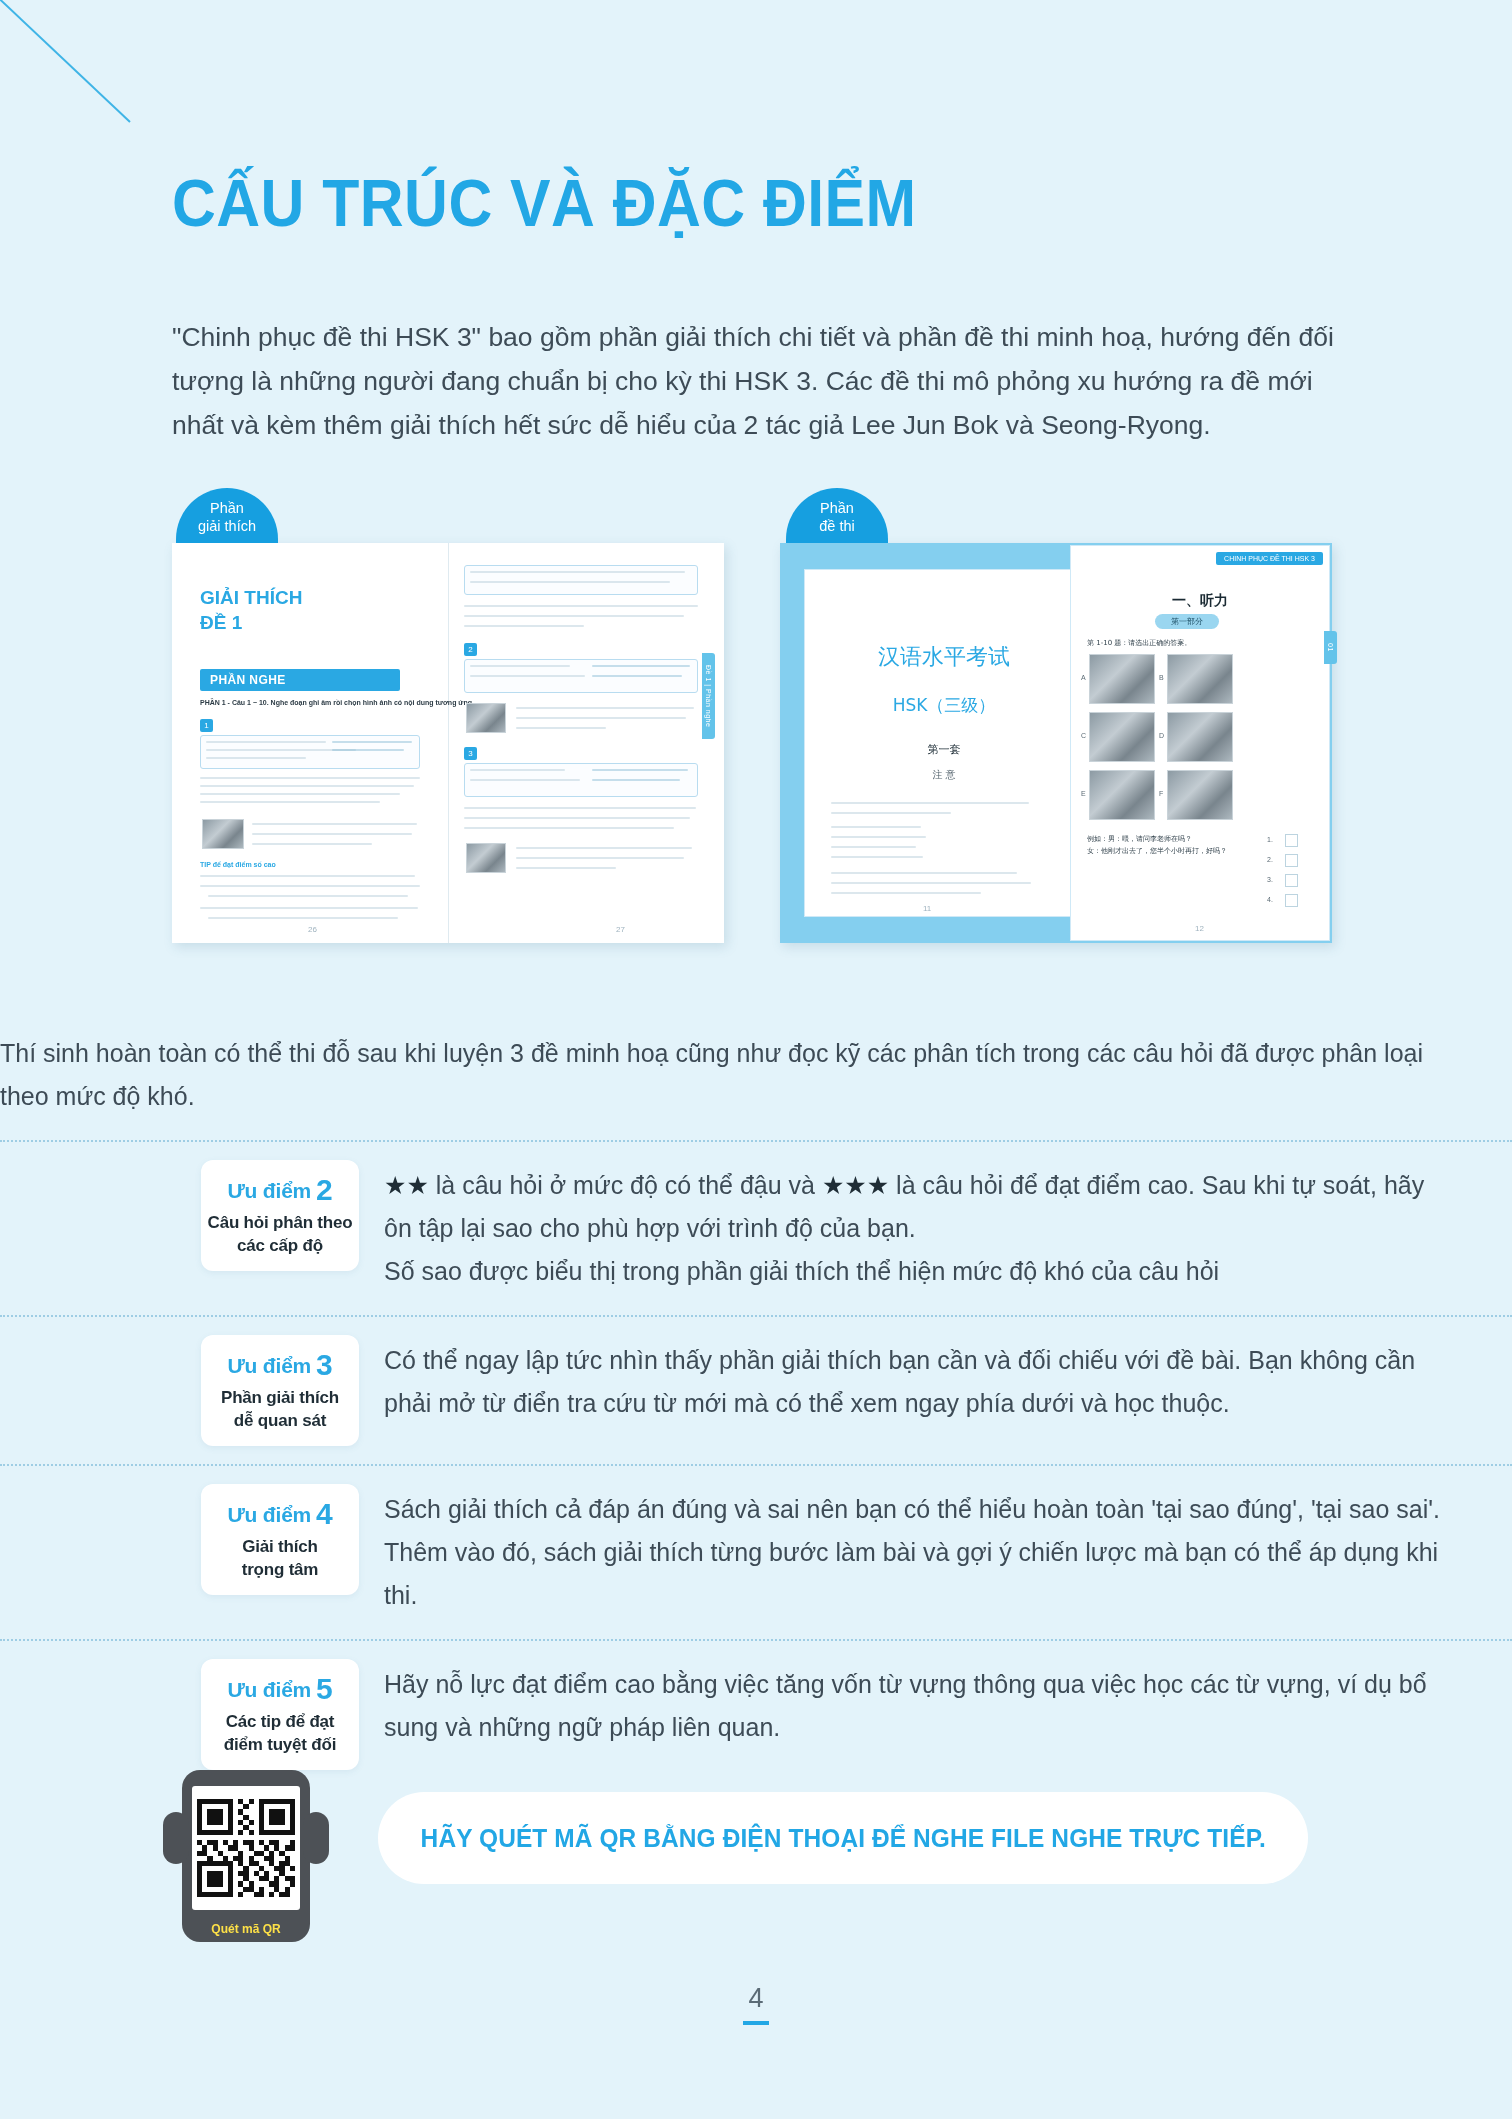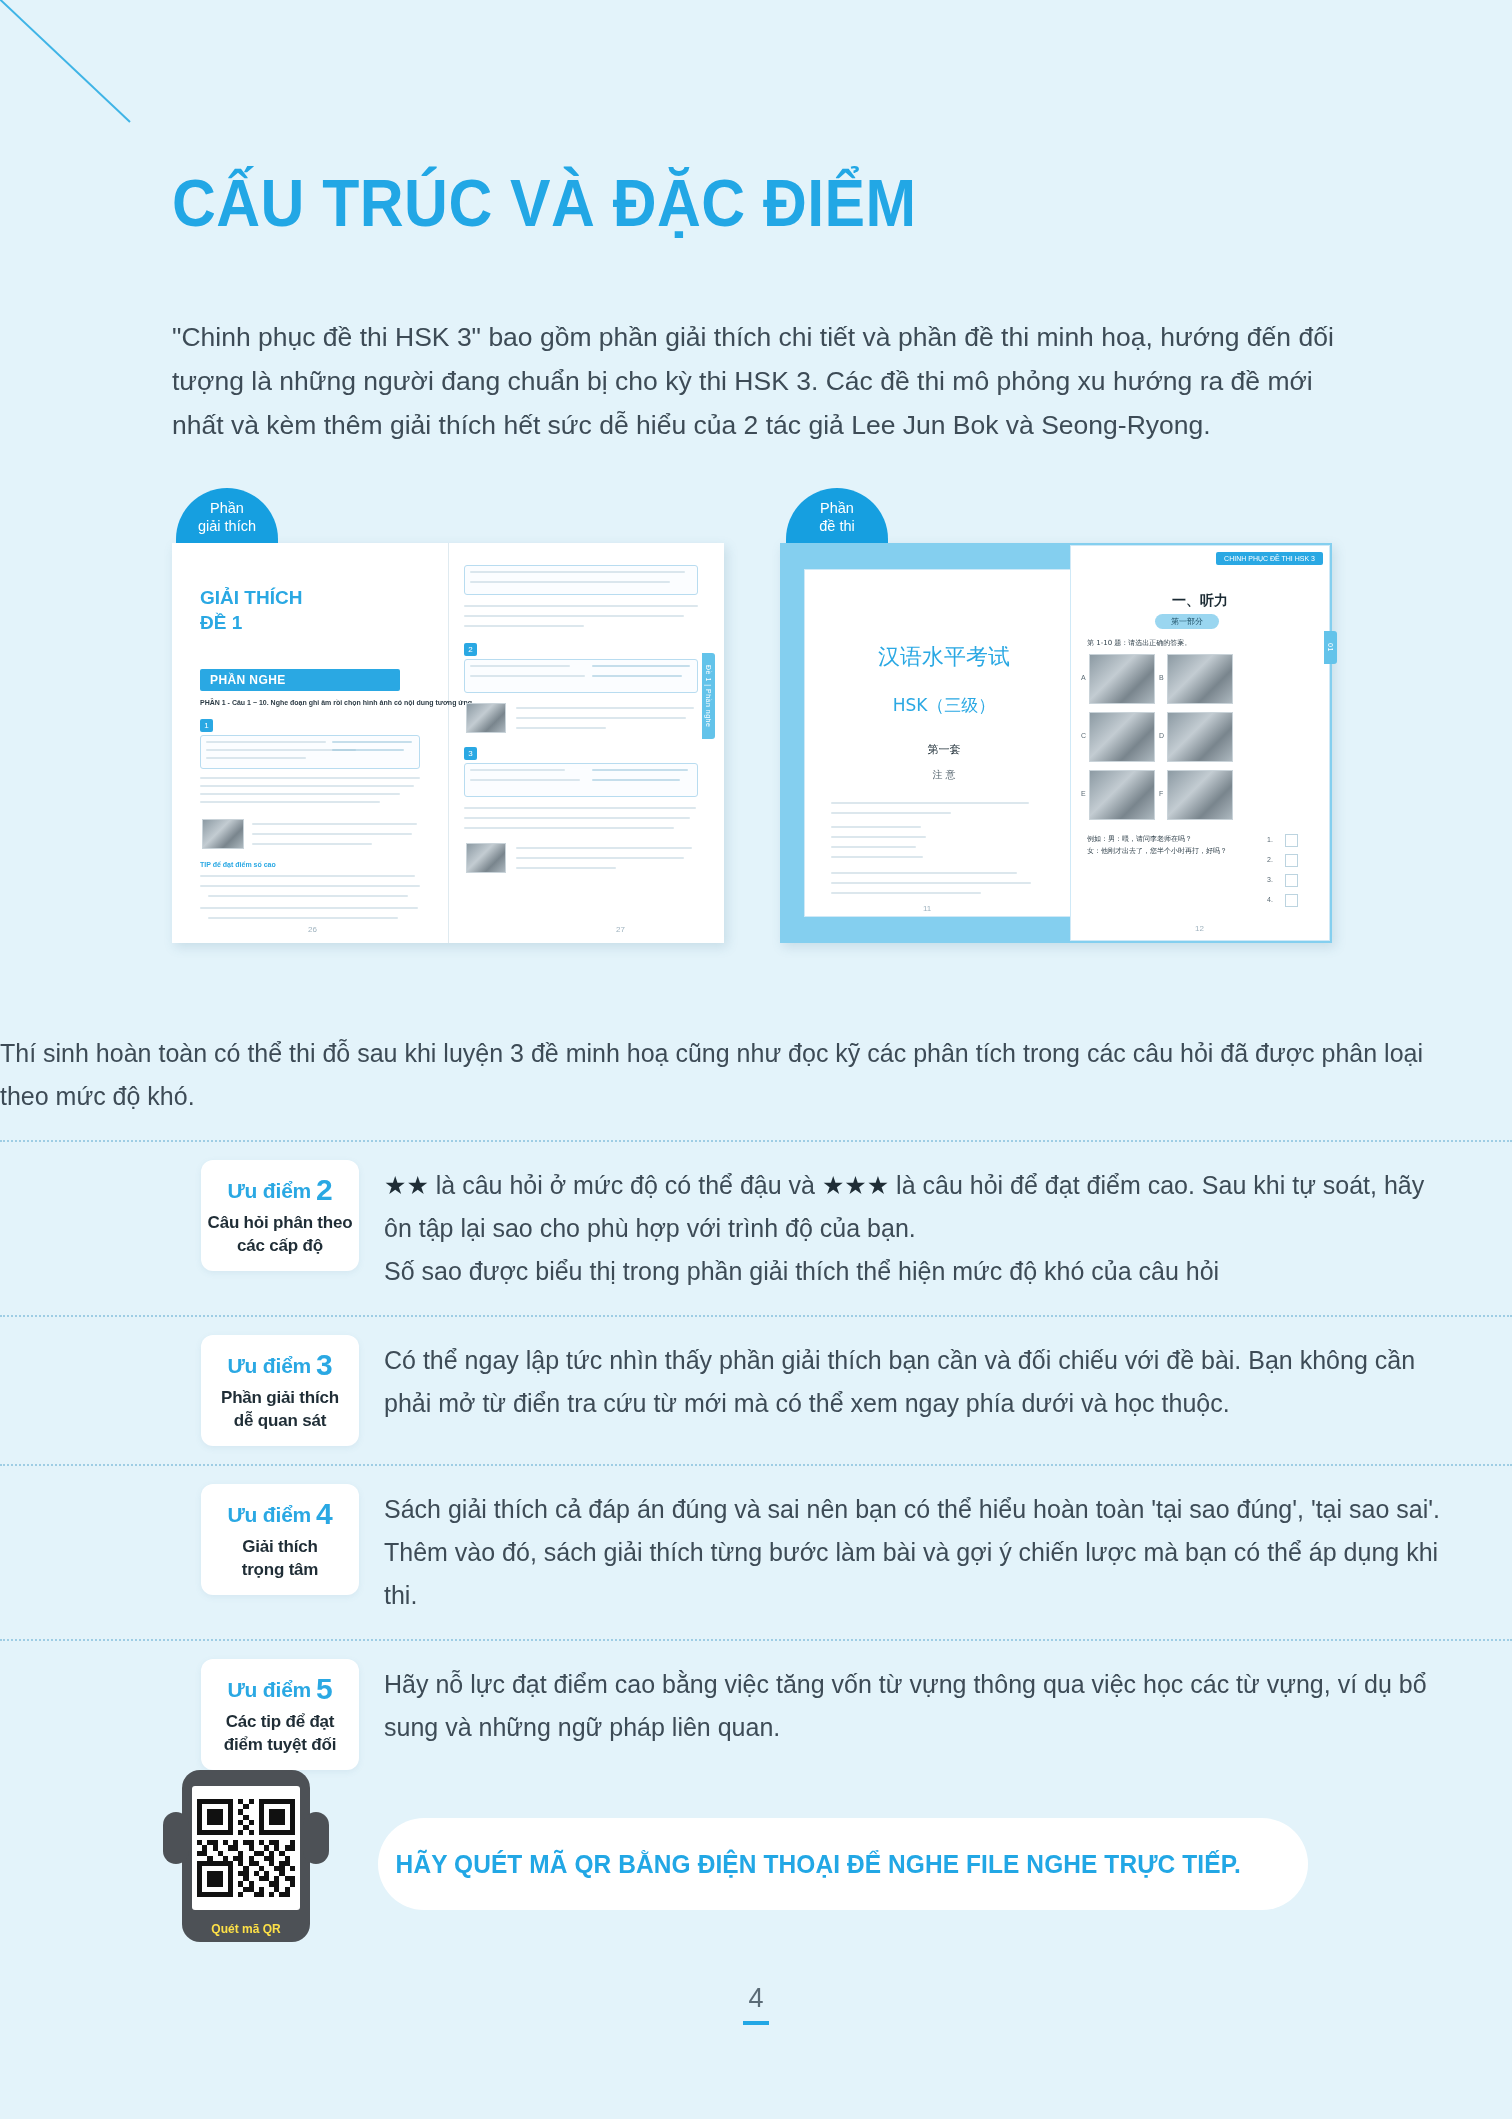--- a/index.html
+++ b/index.html
@@ -228,24 +228,24 @@
   }
   .phone .ear.l { left: -19px; }
   .phone .ear.r { right: -19px; }
   .phone .cap {
     position: absolute; left: 0; top: 146px;
     width: 128px; height: 26px;
     color: #fde047; font-size: 12px; text-align: center; line-height: 26px;
     font-weight: 700;
   }
   .qr-banner {
-    position: absolute; left: 378px; top: 56px;
+    position: absolute; left: 378px; top: 30px;
     width: 930px; height: 92px;
     background: #fff; border-radius: 46px;
-    display: flex; align-items: center; 
+    display: flex; align-items: center; justify-content: center;
   }
   .qr-banner span {
     color: #22a7e5; font-size: 25.5px; font-weight: bold;
     letter-spacing: 0.1px;
     font-family: "Liberation Sans Narrow", "Liberation Sans", sans-serif;
     transform: scaleX(0.96);
   }
 
   
   .footer {

